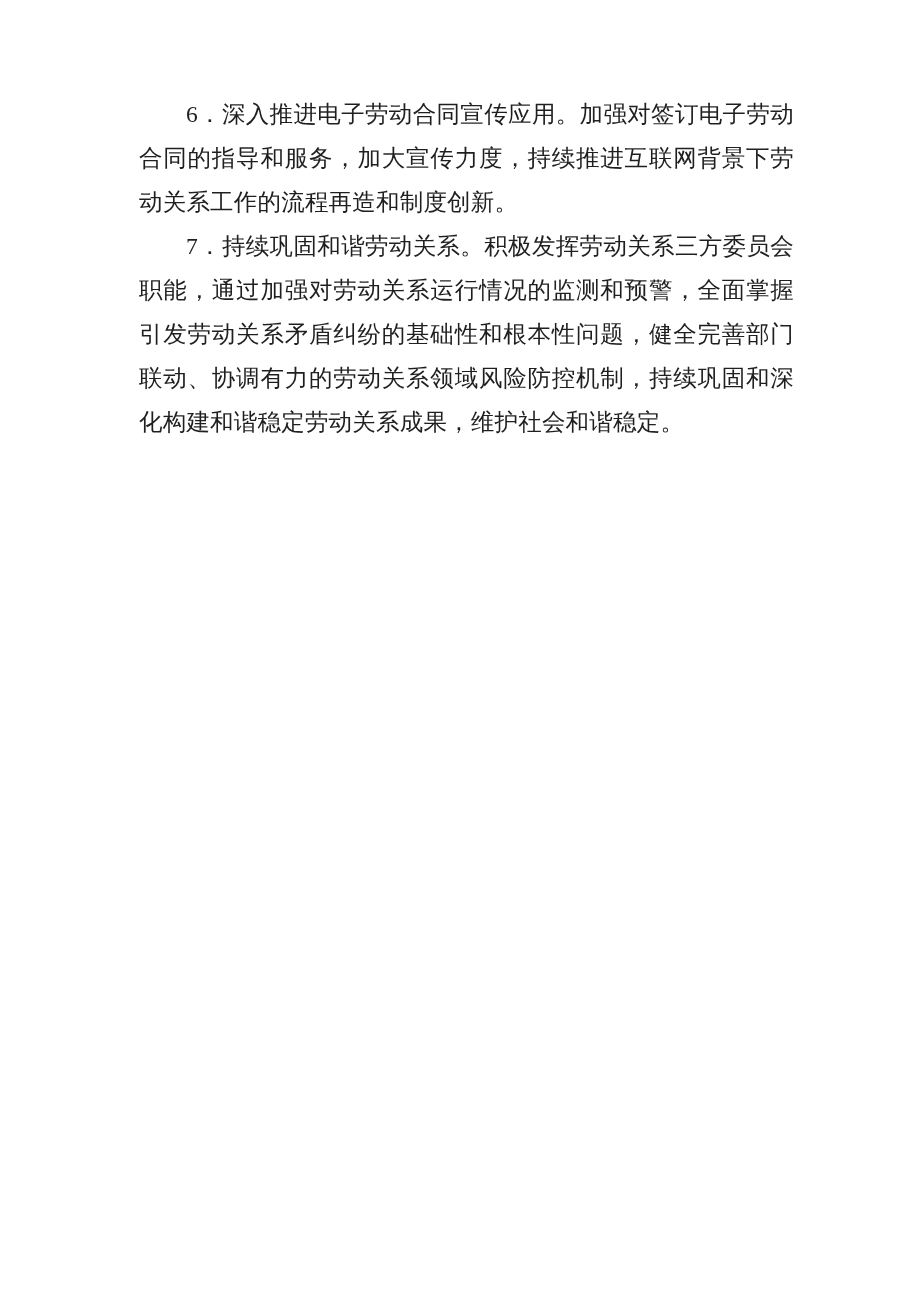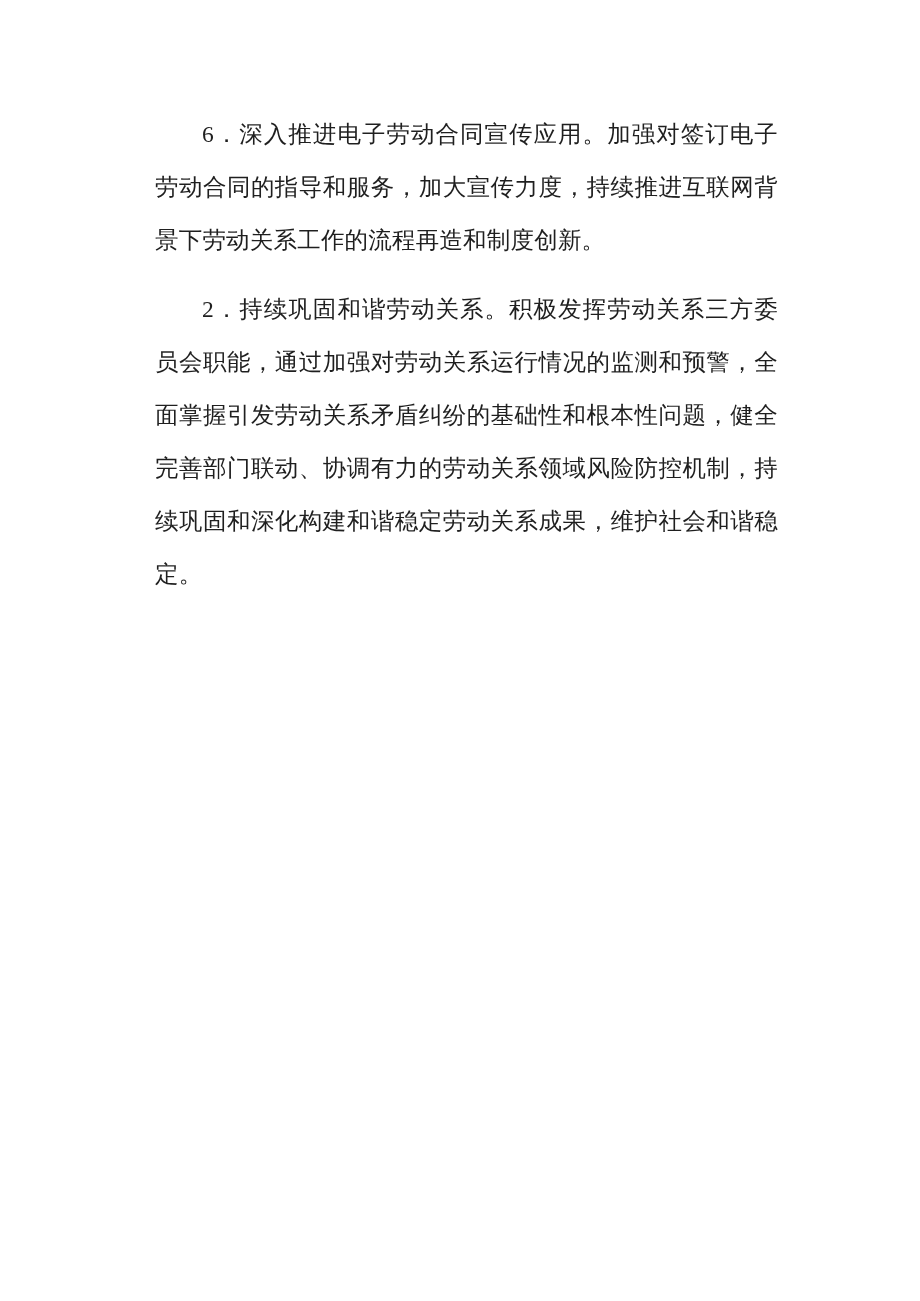--- a/index.html
+++ b/index.html
@@ -16,30 +16,30 @@
     font-family: "Liberation Serif", "DejaVu Serif", serif;
   }
   .doc-body {
     position: absolute;
     top: 92px;
     left: 139px;
     width: 655px;
     color: #1f1f1f;
   }
   .para {
-    margin: 16px;
+    margin: 0;
     font-size: 23.5px;
-    line-height: 53px;
+    line-height: 44px;
     text-align: justify;
     text-indent: 2em;
     letter-spacing: 0.2px;
     word-break: break-all;
   }
 </style>
 </head>
 <body>
 
 <div class="page">
   <div class="doc-body">
     <p class="para">6．深入推进电子劳动合同宣传应用。加强对签订电子劳动合同的指导和服务，加大宣传力度，持续推进互联网背景下劳动关系工作的流程再造和制度创新。</p>
-    <p class="para">2．持续巩固和谐劳动关系。积极发挥劳动关系三方委员会职能，通过加强对劳动关系运行情况的监测和预警，全面掌握引发劳动关系矛盾纠纷的基础性和根本性问题，健全完善部门联动、协调有力的劳动关系领域风险防控机制，持续巩固和深化构建和谐稳定劳动关系成果，维护社会和谐稳定。</p>
+    <p class="para">7．持续巩固和谐劳动关系。积极发挥劳动关系三方委员会职能，通过加强对劳动关系运行情况的监测和预警，全面掌握引发劳动关系矛盾纠纷的基础性和根本性问题，健全完善部门联动、协调有力的劳动关系领域风险防控机制，持续巩固和深化构建和谐稳定劳动关系成果，维护社会和谐稳定。</p>
   </div>
 </div>
 
 </body></html>

